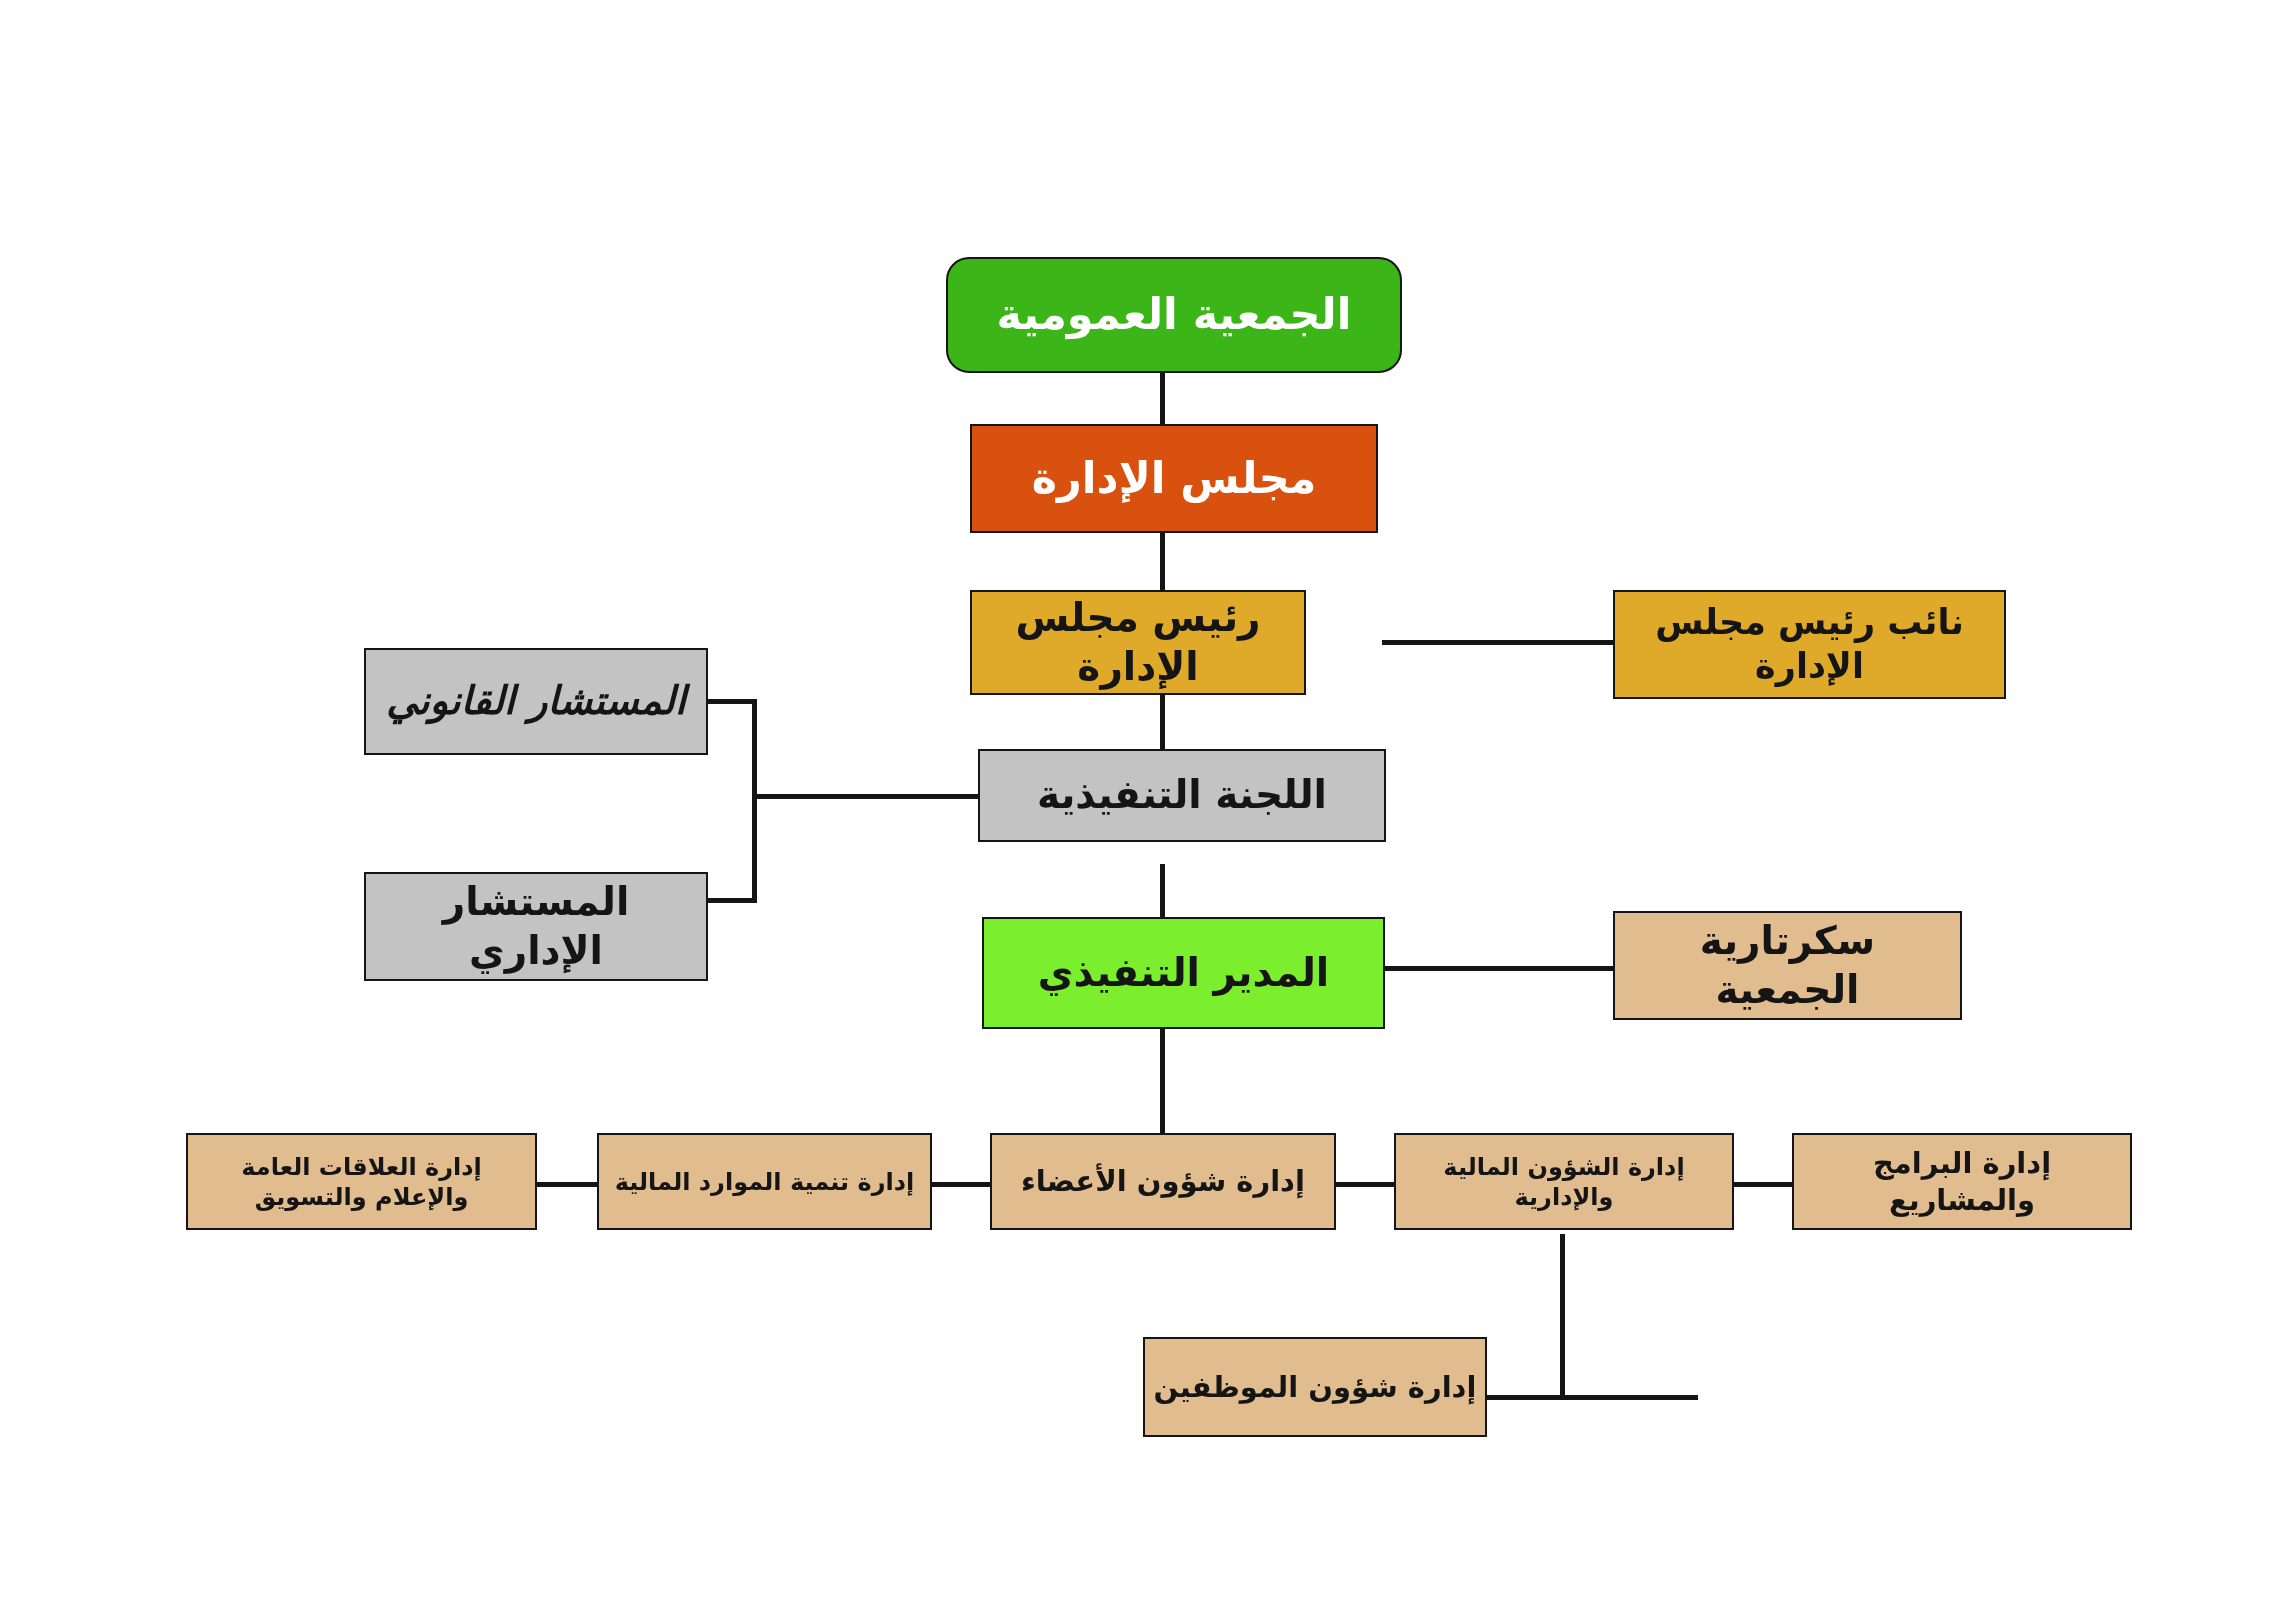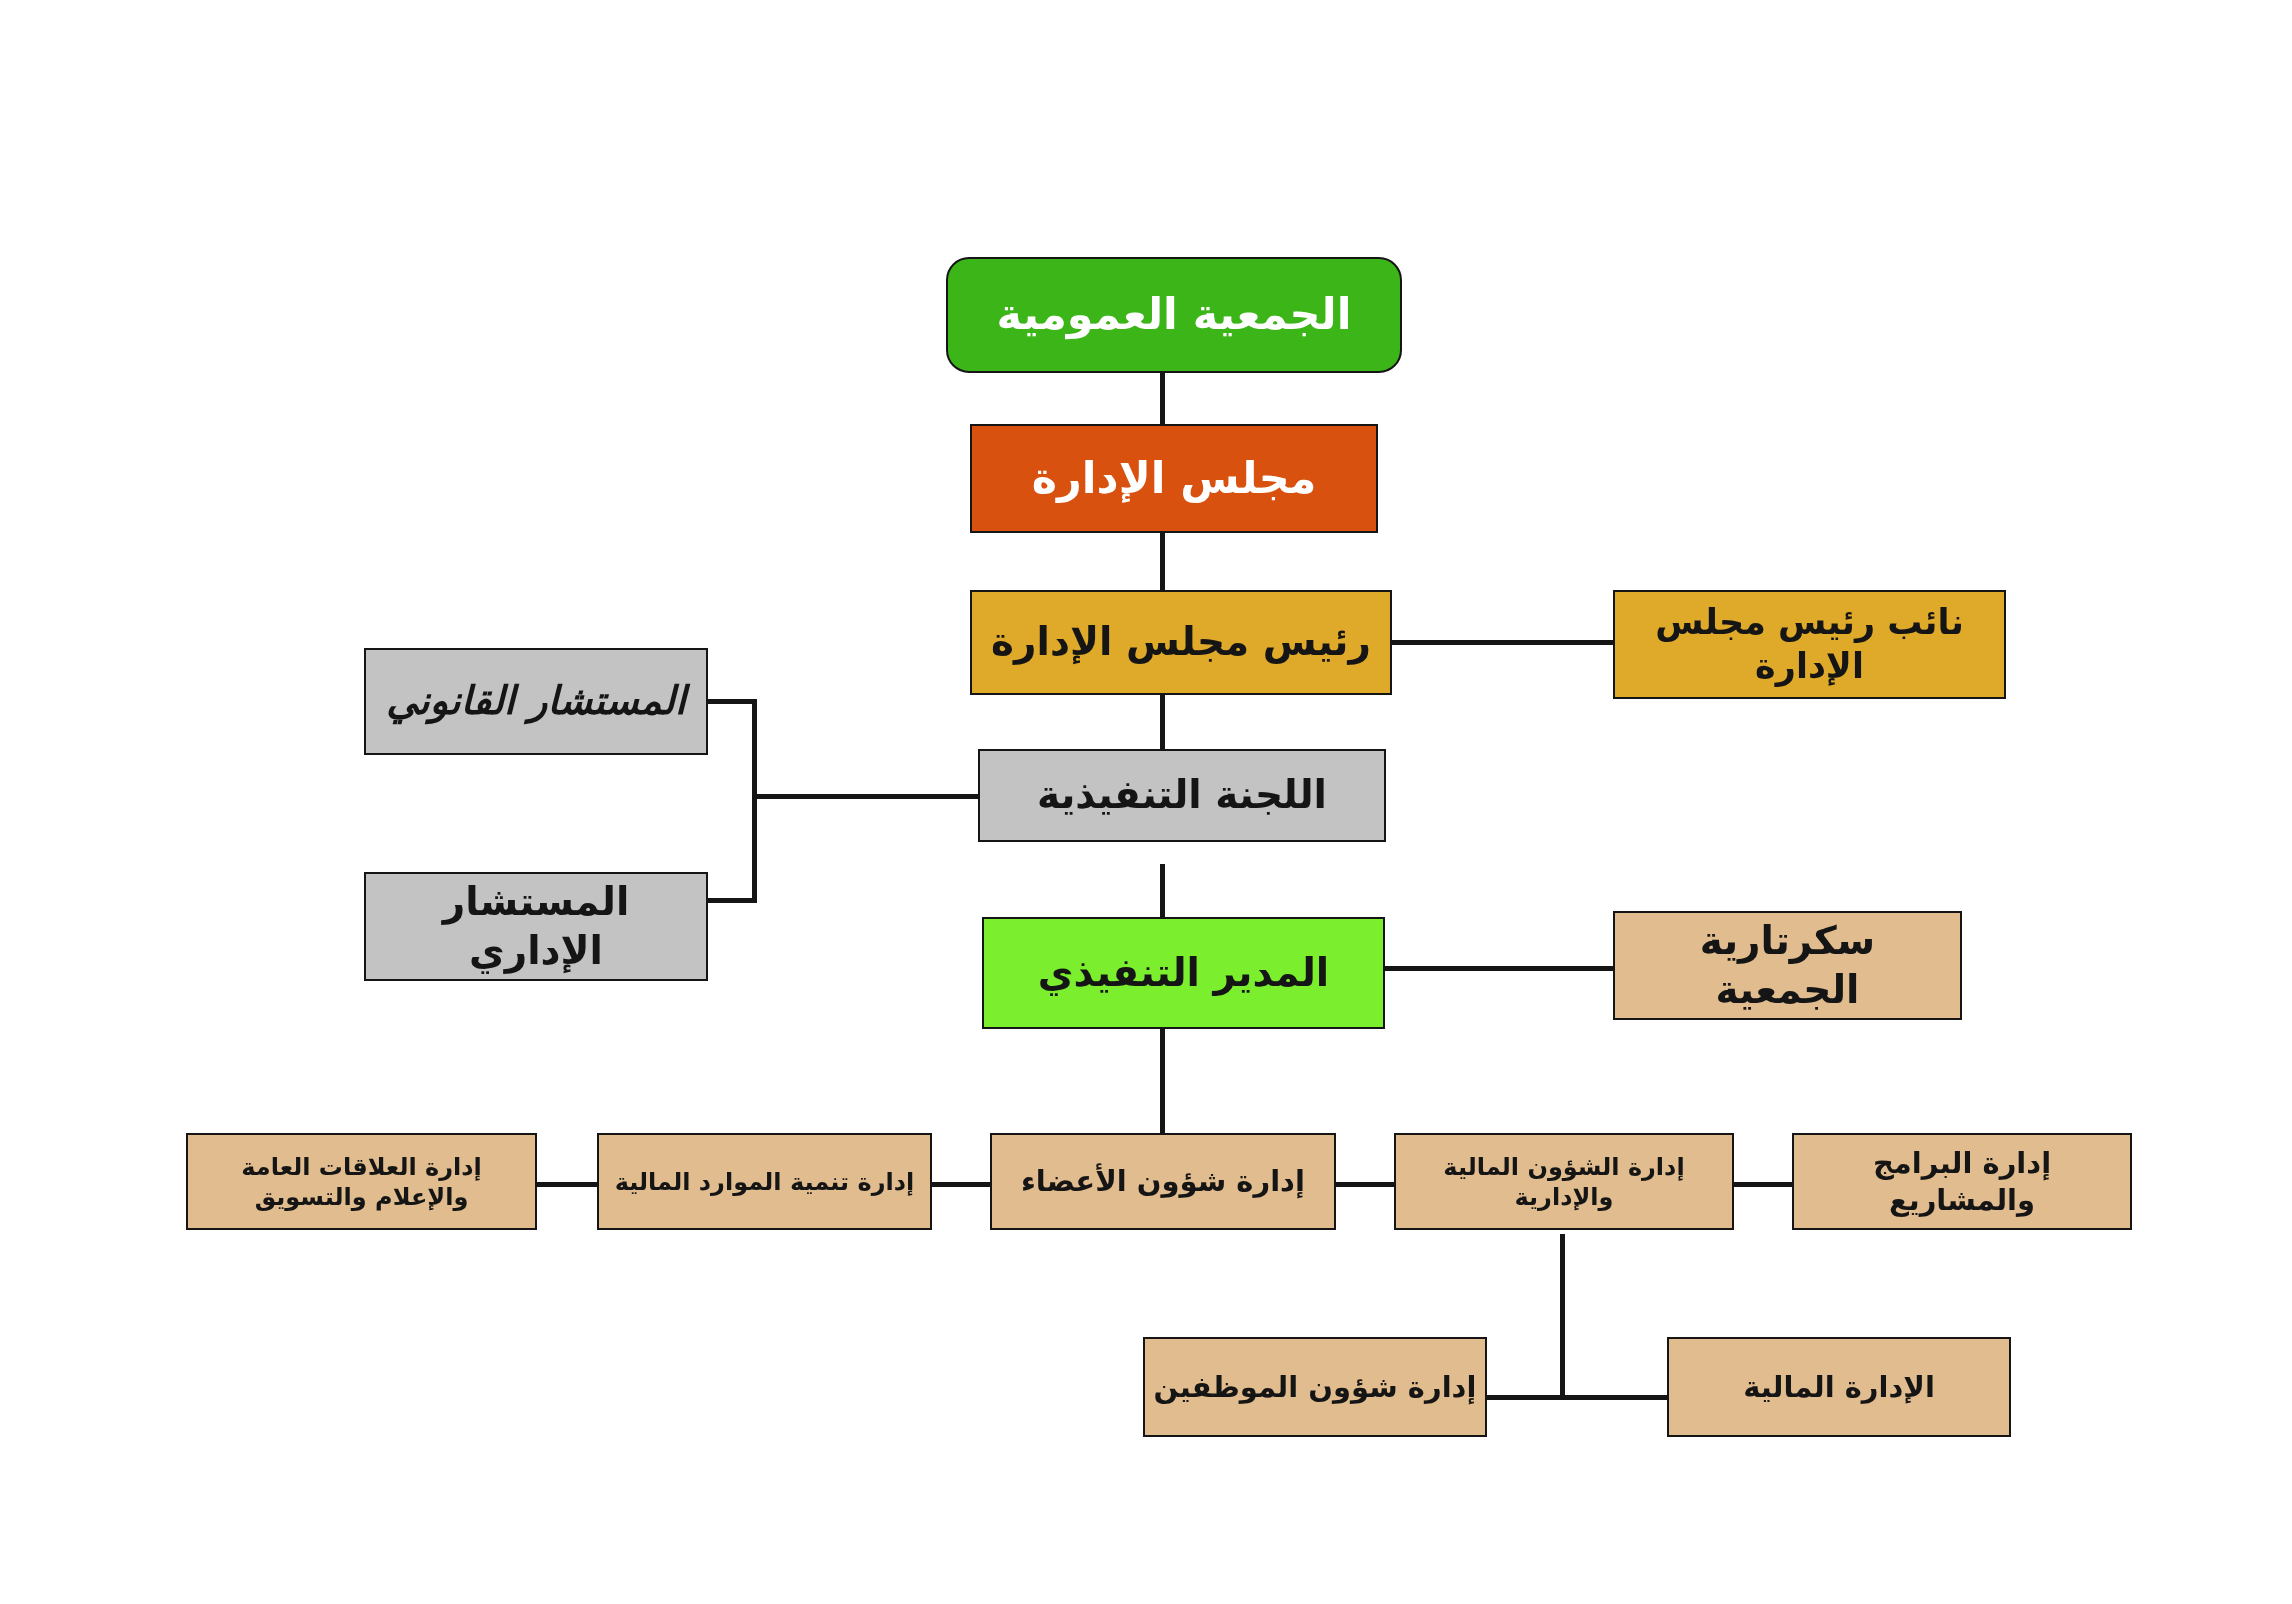--- a/index.html
+++ b/index.html
@@ -95,21 +95,21 @@
   <div class="connector conn-h" style="left:1485px; top:1395px; width:213px;"></div>
 
   <div class="node theme-green sz-xl" style="left:946px; top:257px; width:456px; height:116px;border-radius:23px;">
     <span>الجمعية العمومية</span>
   </div>
 
   <div class="node theme-orange sz-xl" style="left:970px; top:424px; width:408px; height:109px;">
     <span>مجلس الإدارة</span>
   </div>
 
-  <div class="node theme-gold sz-lg" style="left:970px; top:590px; width:422px; height:105px;">
+  <div class="node theme-gold sz-lg" style="left:970px; top:590px; width:336px; height:105px;">
     <span>رئيس مجلس الإدارة</span>
   </div>
 
   <div class="node theme-gold sz-md" style="left:1613px; top:590px; width:393px; height:109px;">
     <span>نائب رئيس مجلس الإدارة</span>
   </div>
 
   <div class="node theme-grey sz-lg" style="left:978px; top:749px; width:408px; height:93px;">
     <span>اللجنة التنفيذية</span>
   </div>
@@ -148,18 +148,15 @@
   </div>
 
   <div class="node theme-tan sz-sm" style="left:1792px; top:1133px; width:340px; height:97px;">
     <span>إدارة البرامج والمشاريع</span>
   </div>
 
   <div class="node theme-tan sz-sm" style="left:1143px; top:1337px; width:344px; height:100px;">
     <span>إدارة شؤون الموظفين</span>
   </div>
 
-  <div class="node theme-tan sz-sm" style="left:1667px; top:1337px; width:344px; height:100px;">
-    <span>الإدارة المالية</span>
-  </div>
 
 </div>
 
 
 </body></html>

